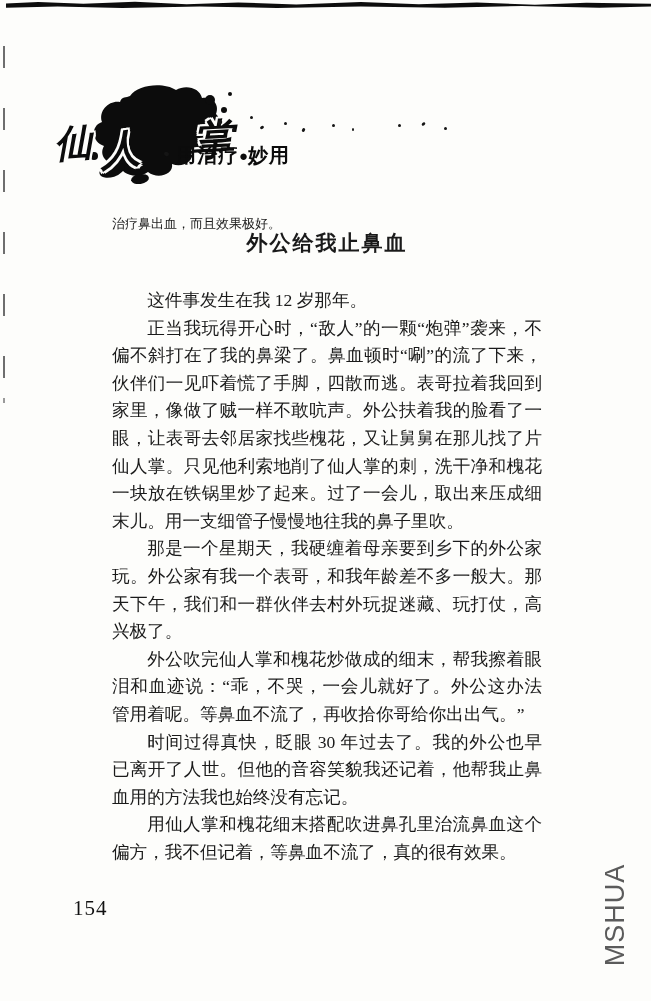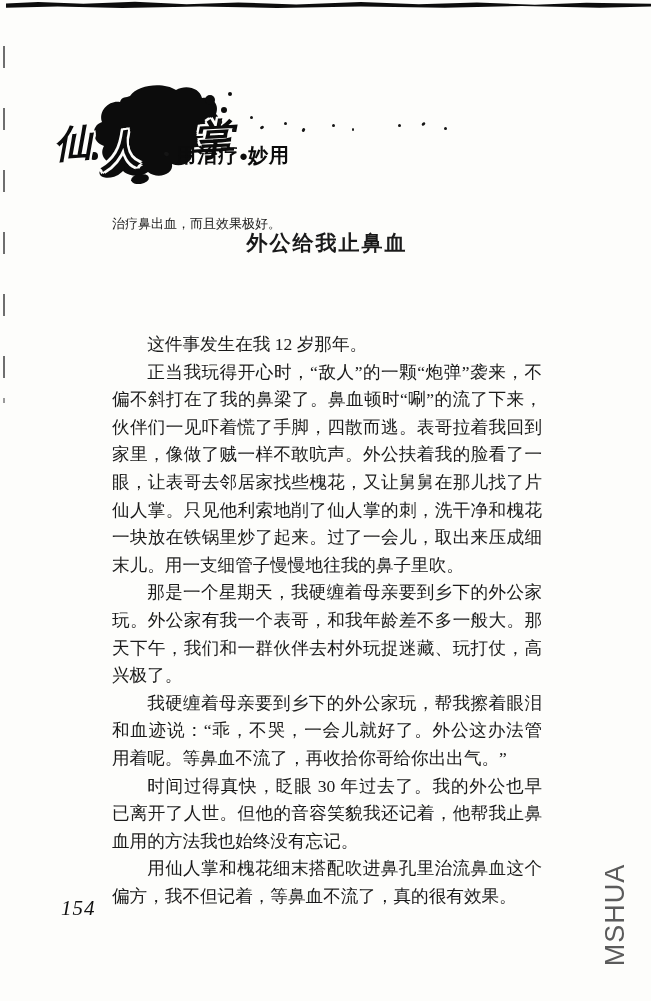--- a/index.html
+++ b/index.html
@@ -52,27 +52,27 @@
   .lead-line{
     position:absolute;left:112px;top:178px;width:440px;
     font-size:13px;line-height:27px;margin-top:32px;
   }
   .article-title{
     position:absolute;left:112px;top:229px;width:430px;margin:0;
     text-align:center;font-size:21px;font-weight:bold;letter-spacing:2px;
   }
   .body-text{
     position:absolute;left:112px;top:287px;width:430px;
-    font-size:17.6px;line-height:27.6px;text-align:justify;margin-top:44px;
+    font-size:17.6px;line-height:27.6px;text-align:justify;
   }
   .body-text p{margin:0;text-indent:2em;}
   
   .page-number{
-    position:absolute;left:61px;top:896px;
-    font-size:21px;font-style:italic;letter-spacing:1px;color:#111;
+    position:absolute;left:73px;top:896px;
+    font-size:21px;letter-spacing:1px;color:#111;
   }
   .watermark{
     position:absolute;left:552px;top:898px;width:130px;height:34px;
     transform:rotate(-90deg);transform-origin:center;
     font-family:"Liberation Sans","DejaVu Sans",sans-serif;
     font-size:27px;color:#5b5b5b;letter-spacing:1px;text-align:center;
   }
 </style>
 </head>
 <body>
@@ -116,21 +116,21 @@
   </div>
 
   <div class="lead-line">治疗鼻出血，而且效果极好。</div>
 
   <h1 class="article-title">外公给我止鼻血</h1>
 
   <div class="body-text">
       <p>这件事发生在我 12 岁那年。</p>
       <p>正当我玩得开心时，“敌人”的一颗“炮弹”袭来，不偏不斜打在了我的鼻梁了。鼻血顿时“唰”的流了下来，伙伴们一见吓着慌了手脚，四散而逃。表哥拉着我回到家里，像做了贼一样不敢吭声。外公扶着我的脸看了一眼，让表哥去邻居家找些槐花，又让舅舅在那儿找了片仙人掌。只见他利索地削了仙人掌的刺，洗干净和槐花一块放在铁锅里炒了起来。过了一会儿，取出来压成细末儿。用一支细管子慢慢地往我的鼻子里吹。</p>
       <p>那是一个星期天，我硬缠着母亲要到乡下的外公家玩。外公家有我一个表哥，和我年龄差不多一般大。那天下午，我们和一群伙伴去村外玩捉迷藏、玩打仗，高兴极了。</p>
-      <p>我硬缠着母亲要到乡下的外公家玩，帮我擦着眼泪和血迹说：“乖，不哭，一会儿就好了。外公这办法管用着呢。等鼻血不流了，再收拾你哥给你出出气。”</p>
+      <p>外公吹完仙人掌和槐花炒做成的细末，帮我擦着眼泪和血迹说：“乖，不哭，一会儿就好了。外公这办法管用着呢。等鼻血不流了，再收拾你哥给你出出气。”</p>
       <p>时间过得真快，眨眼 30 年过去了。我的外公也早已离开了人世。但他的音容笑貌我还记着，他帮我止鼻血用的方法我也始终没有忘记。</p>
       <p>用仙人掌和槐花细末搭配吹进鼻孔里治流鼻血这个偏方，我不但记着，等鼻血不流了，真的很有效果。</p>
     </div>
 
   <div class="page-number">154</div>
 
   <div class="watermark">MSHUA</div>
 
 </div>
 

